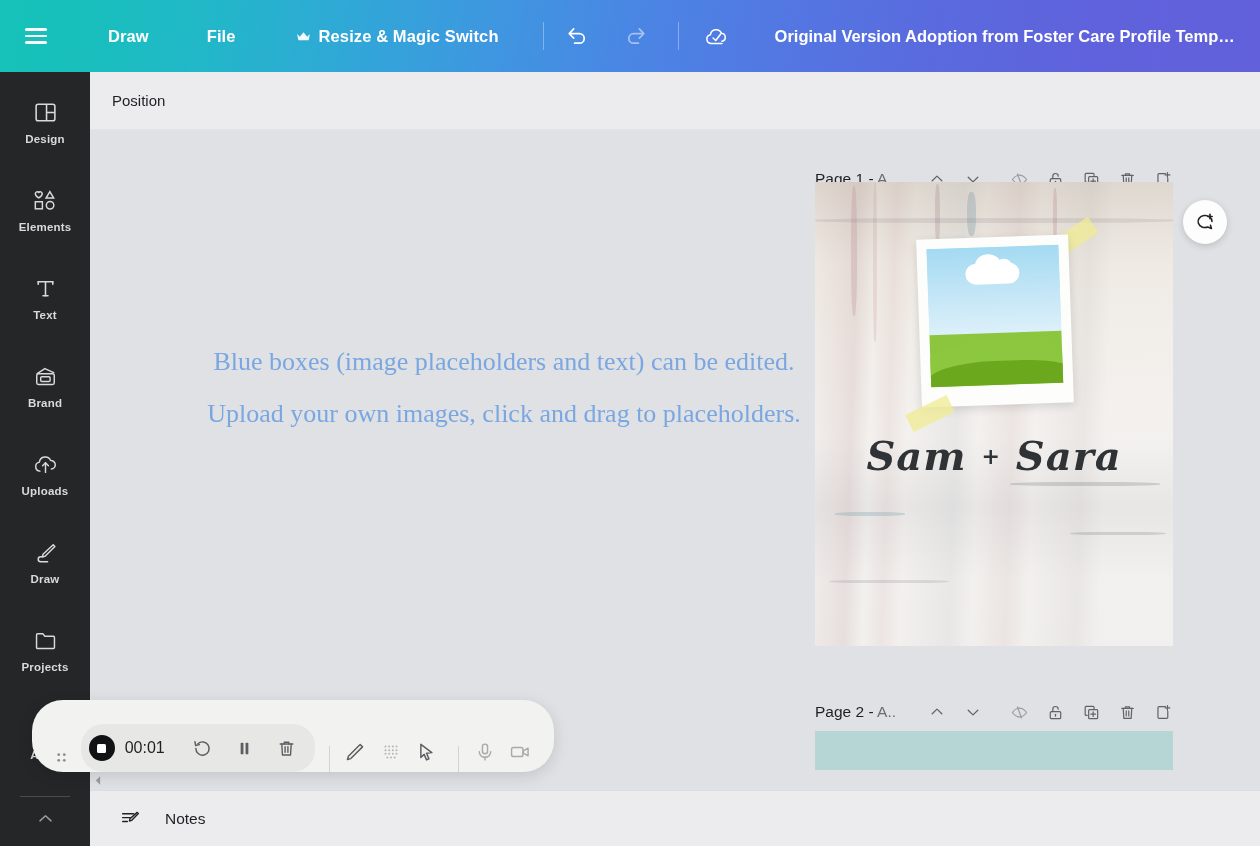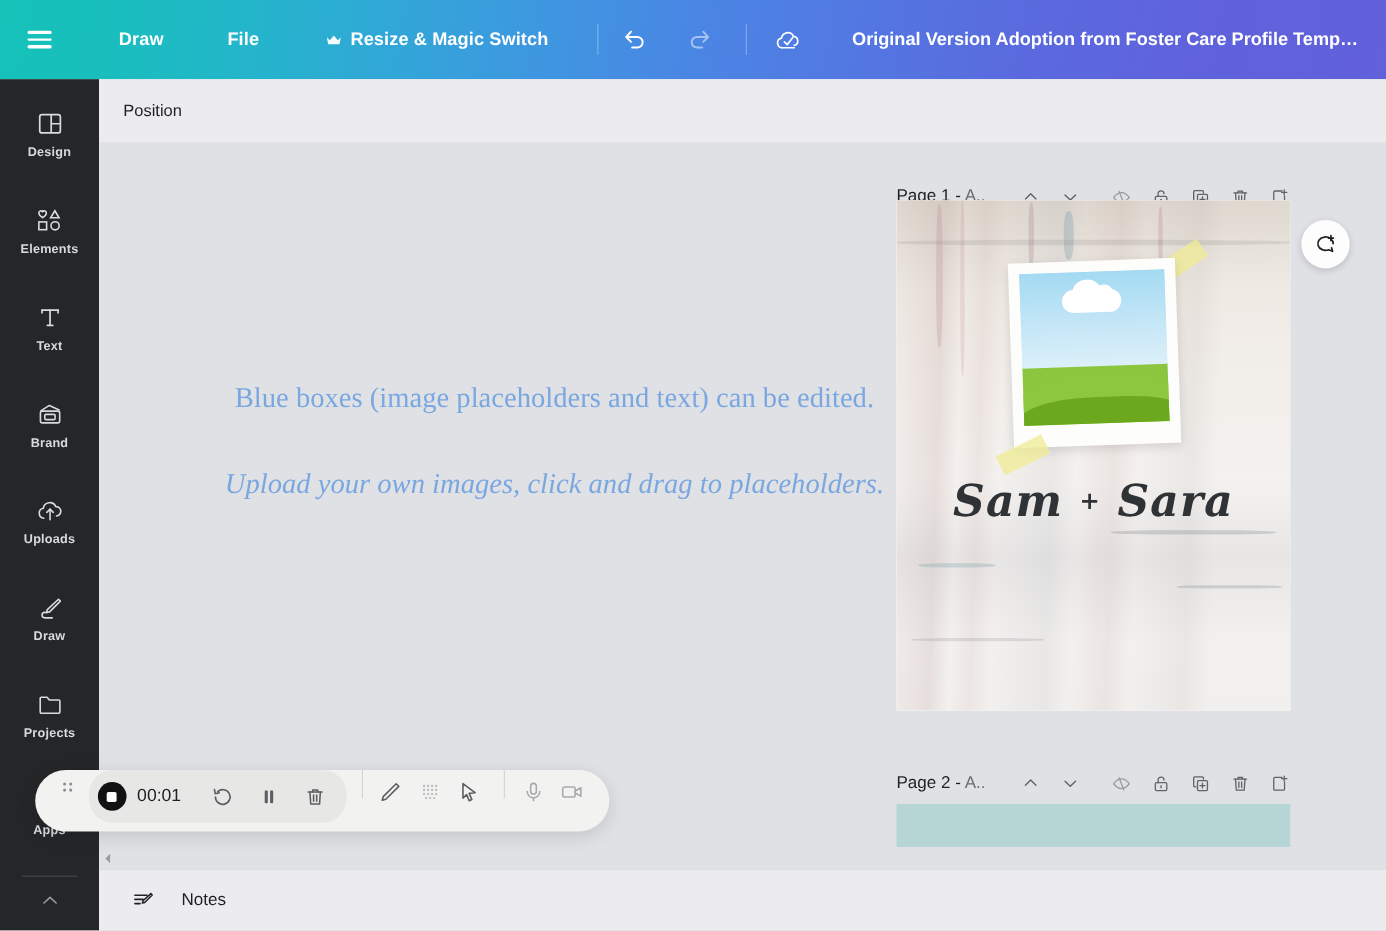--- a/index.html
+++ b/index.html
@@ -88,21 +88,21 @@
     position: absolute; top: 130px; left: 90px; width: 1170px; height: 660px;
     background: #dfe1e5; overflow: hidden;
   }
 
   .canvas-text {
     position: absolute; left: 74px; top: 218px; width: 680px;
     text-align: center;
     font-family: "Liberation Serif", serif;
     color: #7aa7e0; font-size: 26px; line-height: 1.05;
   }
-  .canvas-text .l2 { margin-top: 51px; font-style: italic; }
+  .canvas-text .l2 { margin-top: 25px; }
 
   
   .page-header {
     position: absolute; display: flex; align-items: center; gap: 0px;
   }
   .page-name {
     font-size: 15.5px; color: #1f2023; white-space: nowrap;
     width: 104px; overflow: hidden; cursor: text;
   }
   .page-name .dim { color: #6b6d70; }
@@ -202,24 +202,24 @@
     display: flex; align-items: center;
   }
   .notes-btn {
     display:flex; align-items:center; gap: 24px; margin-left: 20px;
     padding: 7px 10px; border-radius: 6px; cursor: pointer;
   }
   .notes-label { font-size: 15.5px; color: #1f2023; }
 
   
   .rec-toolbar {
-    position: absolute; left: 32px; top: 700px; width: 522px; height: 56px;
+    position: absolute; left: 32px; top: 700px; width: 522px; height: 72px;
     background: #f2f2f1; border-radius: 31px;
     box-shadow: 0 4px 16px rgba(0,0,0,.13);
-    display: flex; align-items: flex-start; padding: 0 16px;
+    display: flex; align-items: flex-end; padding: 0 16px;
     z-index: 40;
   }
   .rec-handle {
     width: 30px; height: 30px; display:flex; align-items:center; justify-content:center;
     cursor: grab; margin-right: 2px;
   }
   .rec-pill {
     display:flex; align-items:center; gap: 2px;
     background: #e7e7e6; border-radius: 22px; padding: 4px 8px; margin-left: 4px;
   }

